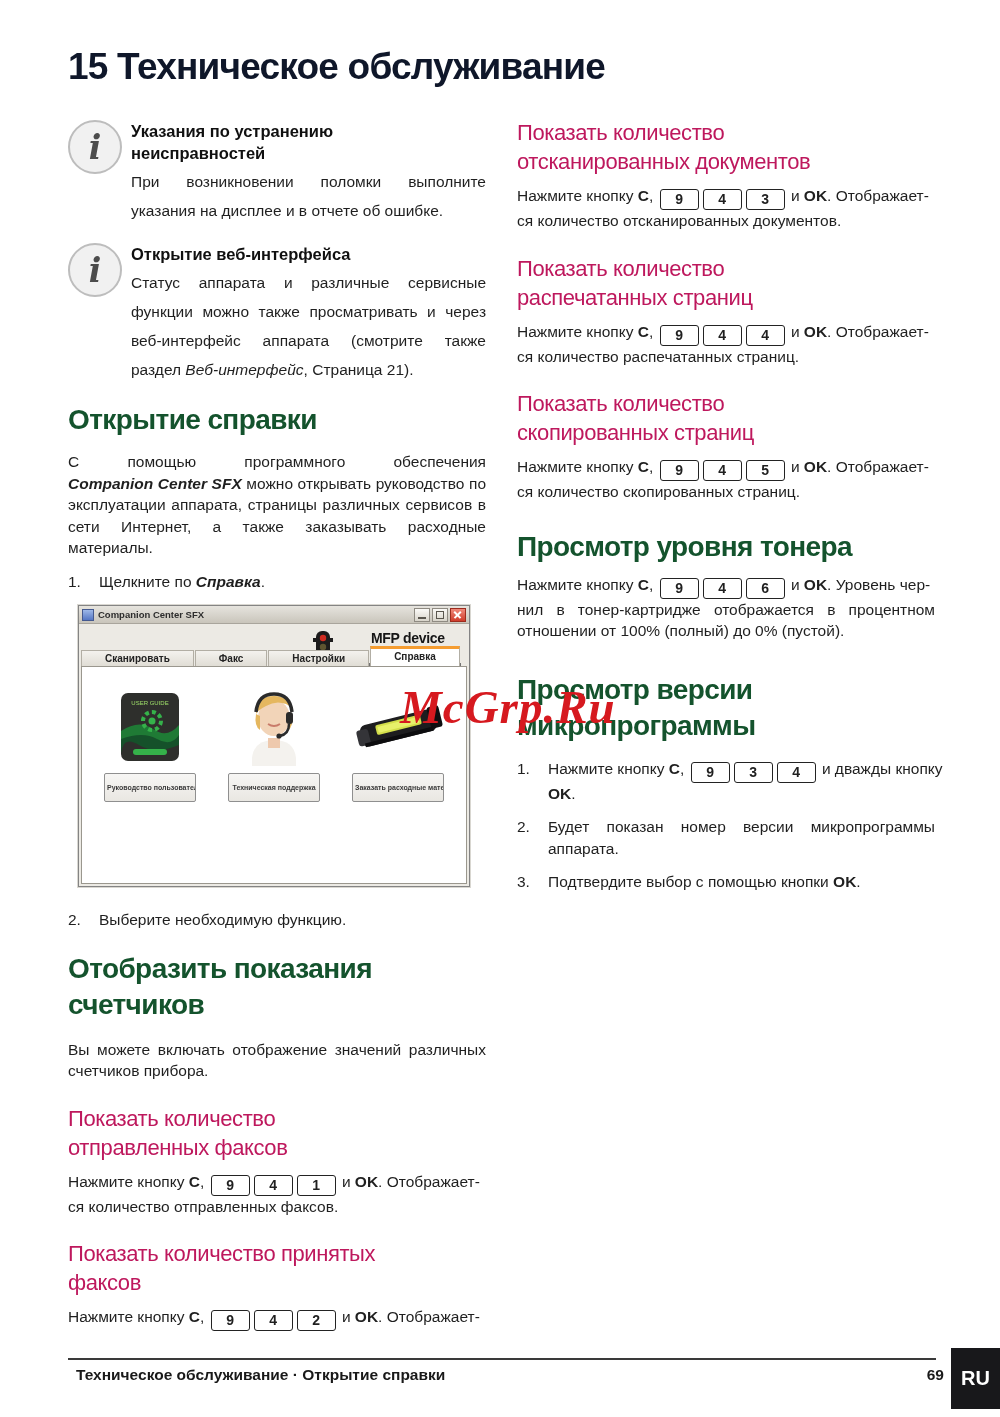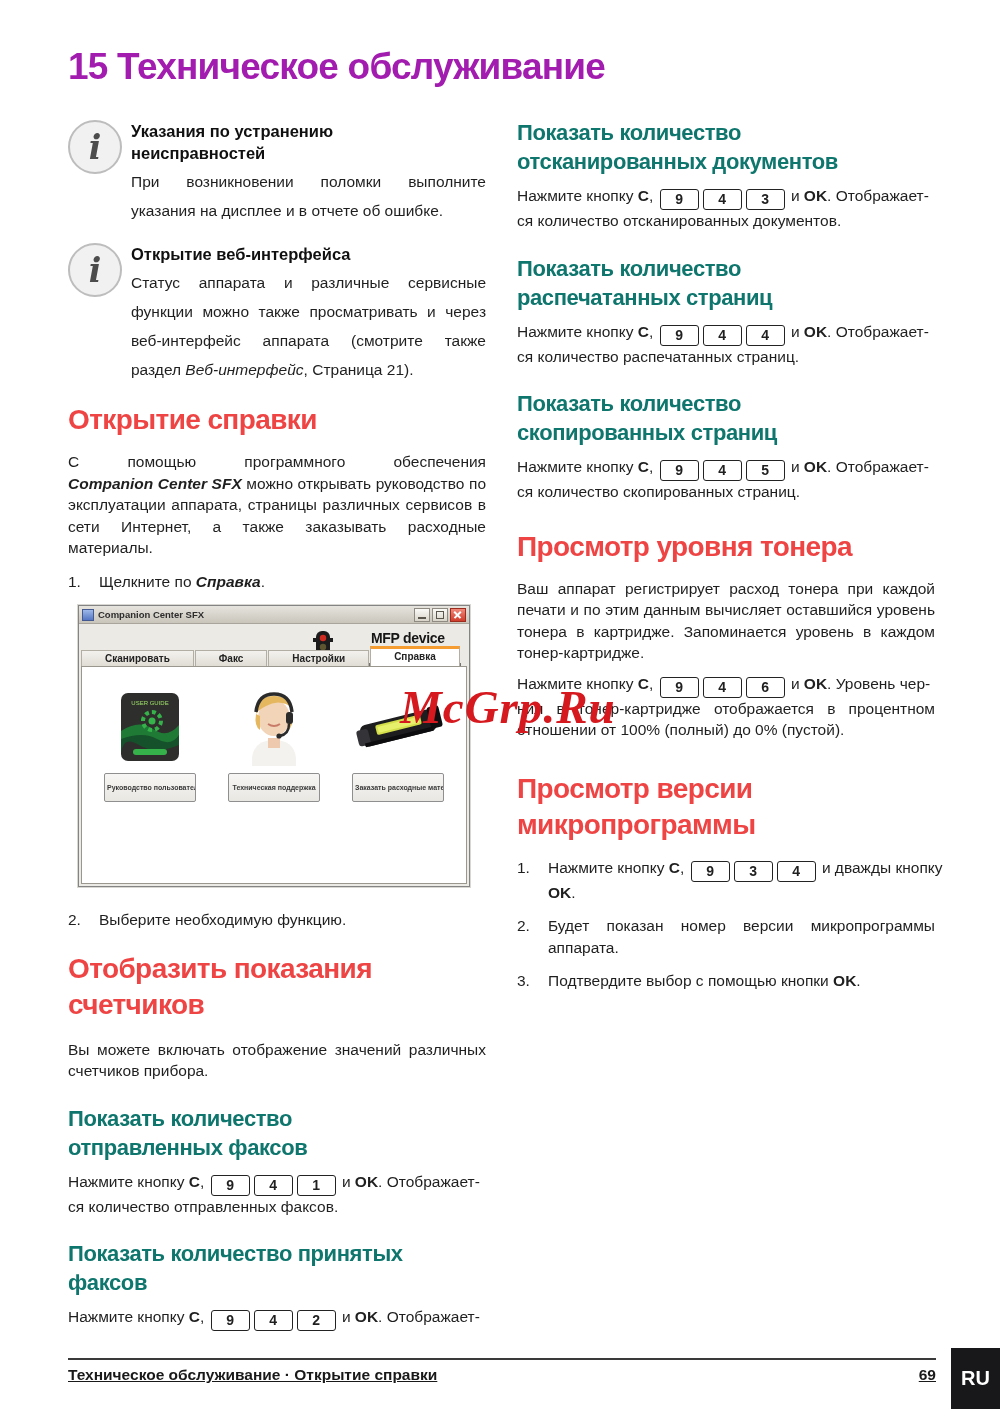--- a/index.html
+++ b/index.html
@@ -1,28 +1,28 @@
 <!DOCTYPE html>
 <html><head>
 <meta charset="utf-8">
 <style>
   html,body { margin:0; padding:0; background:#ffffff; }
   .page {
     position:relative; width:1000px; height:1417px; background:#ffffff;
     font-family:"Liberation Sans", sans-serif; color:#1f1f1f; overflow:hidden;
   }
   .content { position:absolute; left:68px; top:46px; width:868px; }
-  .doc-title { font-size:37px; font-weight:700; color:#a21caf; letter-spacing:-0.8px; margin:0 0 26px 0; }
+  .doc-title { font-size:37px; font-weight:700; color:#0f172a; letter-spacing:-0.8px; margin:0 0 26px 0; }
   .cols { display:flex; gap:31px; }
   .col { width:418px; }
 
   
-  .h-big { font-weight:700; color:#ef4444; letter-spacing:-0.6px; margin:22px 0 0 0; }
+  .h-big { font-weight:700; color:#14532d; letter-spacing:-0.6px; margin:22px 0 0 0; }
   .h-big .hl { font-size:28px; line-height:36px; }
-  .h-sub { font-weight:700; color:#0f766e; letter-spacing:-0.4px; margin:22px 0 0 0; }
+  .h-sub { font-weight:400; color:#be185d; letter-spacing:-0.4px; margin:22px 0 0 0; }
   .h-sub .hl { font-size:22px; line-height:29px; }
 
   
   .body-p { font-size:15.5px; line-height:21.5px; text-align:justify; margin:13px 0 0 0; }
   .line-just { font-size:15.5px; line-height:21.5px; text-align:justify; text-align-last:justify; margin:13px 0 0 0; }
   .it { font-style:italic; }
   .bt { font-weight:700; }
 
   
   .note { display:flex; margin:6px 0 18px 0; }
@@ -88,22 +88,22 @@
   .app-btn { width:92px; height:29px; background:linear-gradient(#f7f6f4,#e9e7e2); border:1px solid #8f8f8f;
     border-radius:2px; font-size:7px; font-weight:700; color:#3a3a3a; font-family:"Liberation Sans",sans-serif;
     white-space:nowrap; overflow:hidden; padding:0 2px; }
 
   
   .watermark { position:absolute; left:400px; top:680px; font-family:"Liberation Serif", serif;
     font-style:italic; font-weight:700; font-size:47px; color:#d6191f; letter-spacing:1px; z-index:40; }
 
   
   .footer-rule { position:absolute; left:68px; top:1358px; width:868px; border-top:2px solid #3a3a3a; }
-  .footer-row { position:absolute; left:68px; top:1366px; width:868px; display:flex; justify-content:space-between;
-    font-size:15.5px; font-weight:700; color:#191919;text-decoration:underline; }
+  .footer-row { position:absolute; left:76px; top:1366px; width:868px; display:flex; justify-content:space-between;
+    font-size:15.5px; font-weight:700; color:#191919; }
   .lang-badge { position:absolute; left:951px; top:1348px; width:49px; height:61px; background:#18181b;
     display:flex; align-items:center; justify-content:center; }
   .lang-badge span { color:#ffffff; font-size:20px; font-weight:700; }
 
   ul.fw-steps { list-style:none; margin:14px 0 0 0; padding:0; }
   ul.fw-steps li { margin-bottom:9px; }
 </style>
 </head>
 <body>
 
@@ -321,21 +321,20 @@
           <span class="bt">C</span><span>,</span>
           <span class="kbd">9</span><span class="kbd">4</span><span class="kbd">5</span>
           <span>и</span>
           <span class="bt">OK</span><span>. Отображает-</span>
         </div>
         <div class="keyline2">ся количество скопированных страниц.</div>
 
         <h2 class="h-big" style="margin-top:26px;">
           <div class="hl">Просмотр уровня тонера</div>
         </h2>
-        <p class="body-p">Ваш аппарат регистрирует расход тонера при каждой печати и по этим данным вычисляет оставшийся уровень тонера в картридже. Запоминается уровень в каждом тонер-картридже.</p>
         <div class="keyline">
           <span>Нажмите кнопку</span>
           <span class="bt">C</span><span>,</span>
           <span class="kbd">9</span><span class="kbd">4</span><span class="kbd">6</span>
           <span>и</span>
           <span class="bt">OK</span><span>. Уровень чер-</span>
         </div>
         <div class="keyline2">нил в тонер-картридже отображается в процентном отношении от 100% (полный) до 0% (пустой).</div>
 
         <h2 class="h-big" style="margin-top:30px;">

